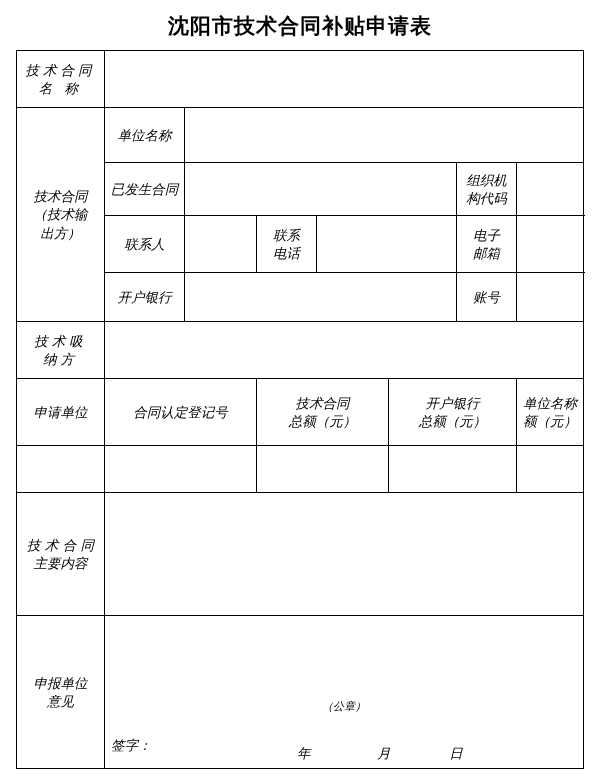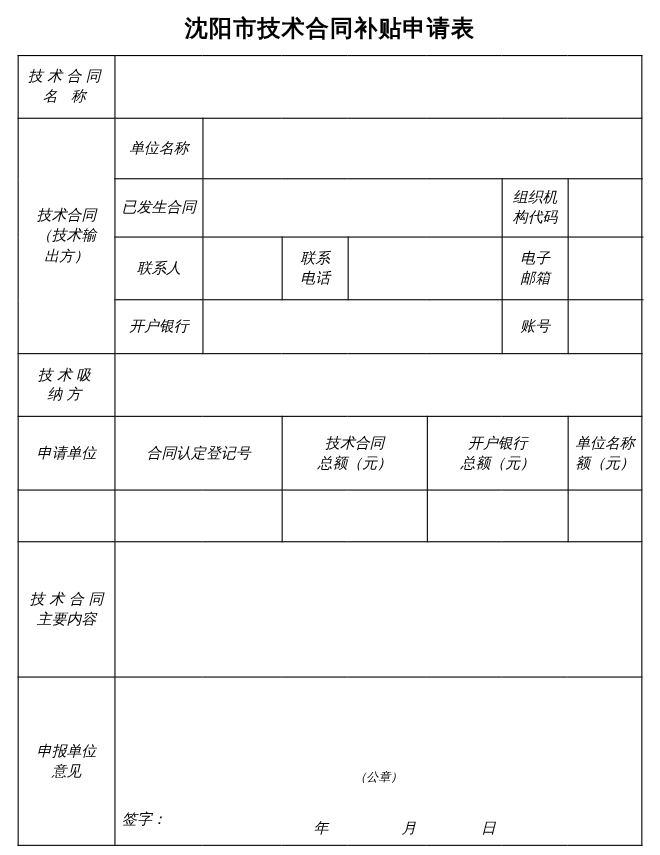--- a/index.html
+++ b/index.html
@@ -79,21 +79,21 @@
   }
   .sign-line {
     position: absolute;
     left: 6px;
     bottom: 14px;
     font-size: 13.5px;
     white-space: nowrap;
   }
   .date-line {
     position: absolute;
-    left: 180px;
+    left: 192px;
     bottom: 6px;
     font-size: 13.5px;
     white-space: nowrap;
   }
   .date-line span { display: inline-block; }
   .gap-y { width: 58px; }
   .gap-m { width: 50px; }
 </style>
 </head>
 <body>

